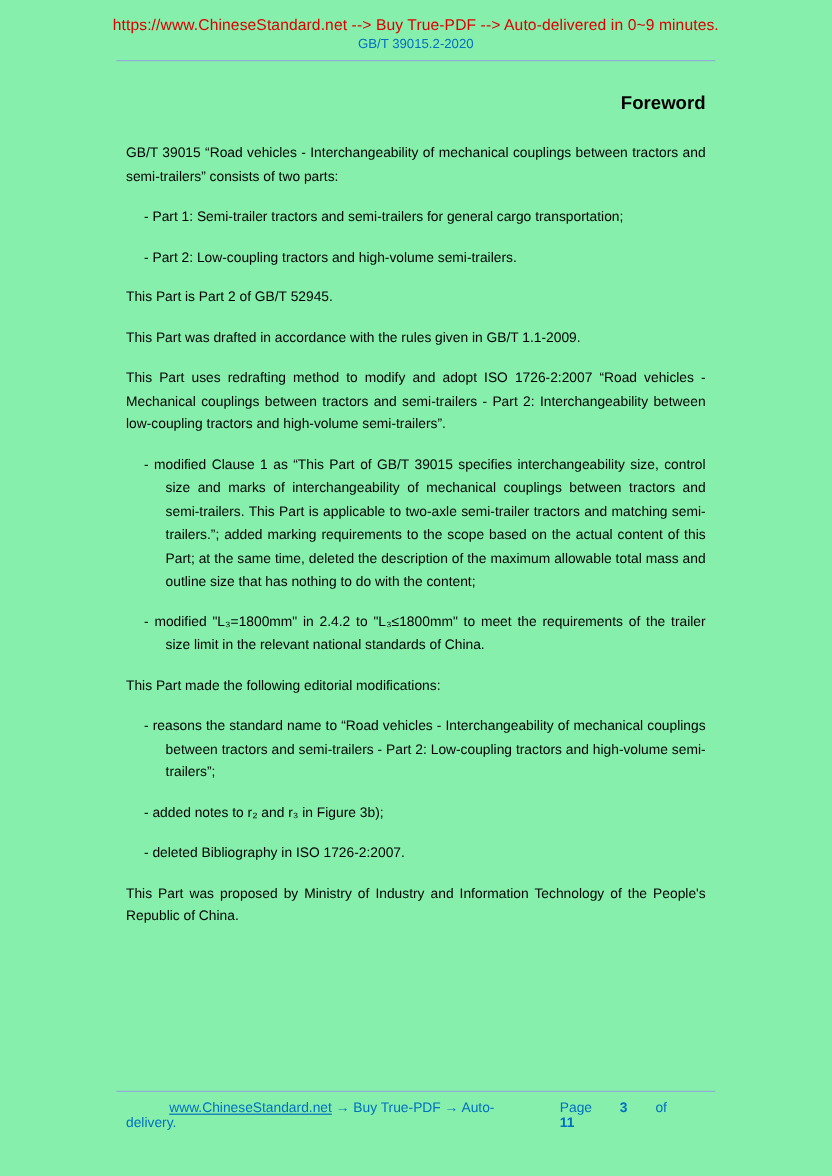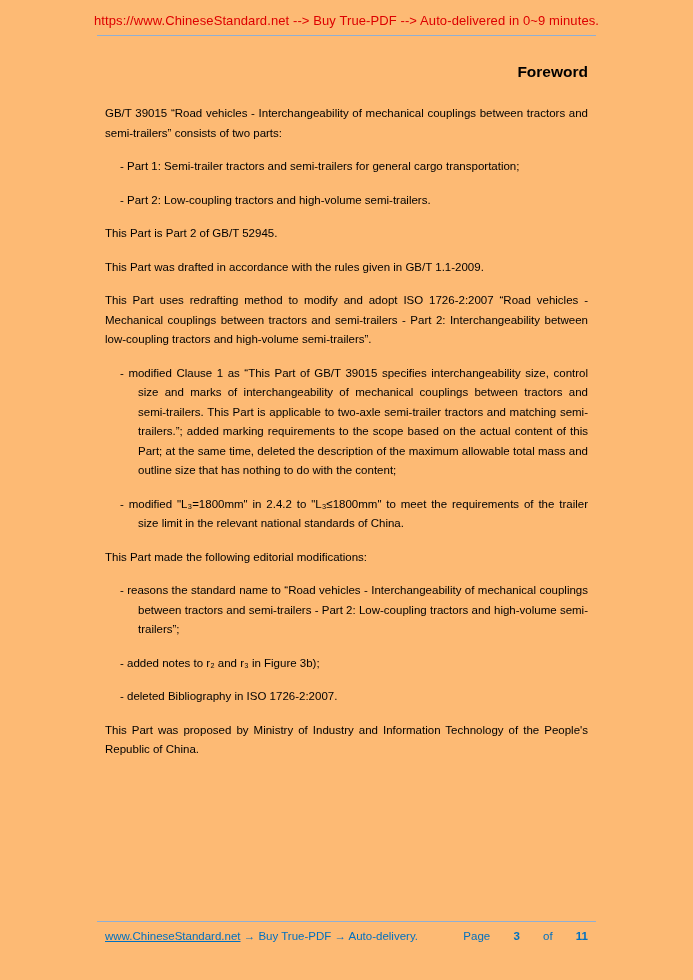--- a/index.html
+++ b/index.html
@@ -2,21 +2,21 @@
 <html lang="en"><head>
 <meta charset="utf-8">
 <style>
   * { box-sizing: border-box; }
   html, body { margin: 0; padding: 0; background: #ffffff; }
   .page {
     position: relative;
     width: 693px;
     height: 980px;
     margin: 0 auto;
-    background: #fdba74;
+    background: #86efac;
     font-family: "Liberation Sans", "DejaVu Sans", sans-serif;
     color: #000000;
     overflow: hidden;
   }
   .header { padding-top: 13px; text-align: center; }
   .banner { color: #dd0000; font-size: 13px; letter-spacing: 0.1px; }
   .docnum { color: #0070c0; font-size: 11px; margin-top: 3px; }
   .rule { height: 1px; background: #8fafd4; margin: 7px 97px 0; }
   .content { padding: 0 105px; }
   .title { text-align: right; font-size: 15.5px; font-weight: bold; margin: 27px 0 23px; }
@@ -30,31 +30,32 @@
   .footer { position: absolute; left: 0; right: 0; bottom: 38px; }
   .footer .rule { margin: 0 97px 8px; }
   .footer-row {
     display: flex;
     justify-content: space-between;
     align-items: baseline;
     padding: 0 105px;
     font-size: 11.5px;
     color: #0070c0;
   }
-  .footer-link { color: #0070c0; text-decoration: underline; cursor: pointer; }
+  .footer-link { color: #0070c0; text-decoration: underline; cursor: pointer; margin-left: 36px; }
   .footer-right span { margin-left: 20px; }
   .b { font-weight: bold; }
 </style>
 </head>
 <body>
 
 <div class="page">
 
   <div class="header">
     <div class="banner">https://www.ChineseStandard.net --&gt; Buy True-PDF --&gt; Auto-delivered in 0~9 minutes.</div>
+    <div class="docnum">GB/T 39015.2-2020</div>
     <div class="rule"></div>
   </div>
 
   <div class="content">
     <h1 class="title">Foreword</h1>
 
     <p class="para">GB/T 39015 “Road vehicles - Interchangeability of mechanical couplings between tractors and semi-trailers” consists of two parts:</p>
     <p class="item">- Part 1: Semi-trailer tractors and semi-trailers for general cargo transportation;</p>
     <p class="item">- Part 2: Low-coupling tractors and high-volume semi-trailers.</p>
     <p class="para">This Part is Part 2 of GB/T 52945.</p>

